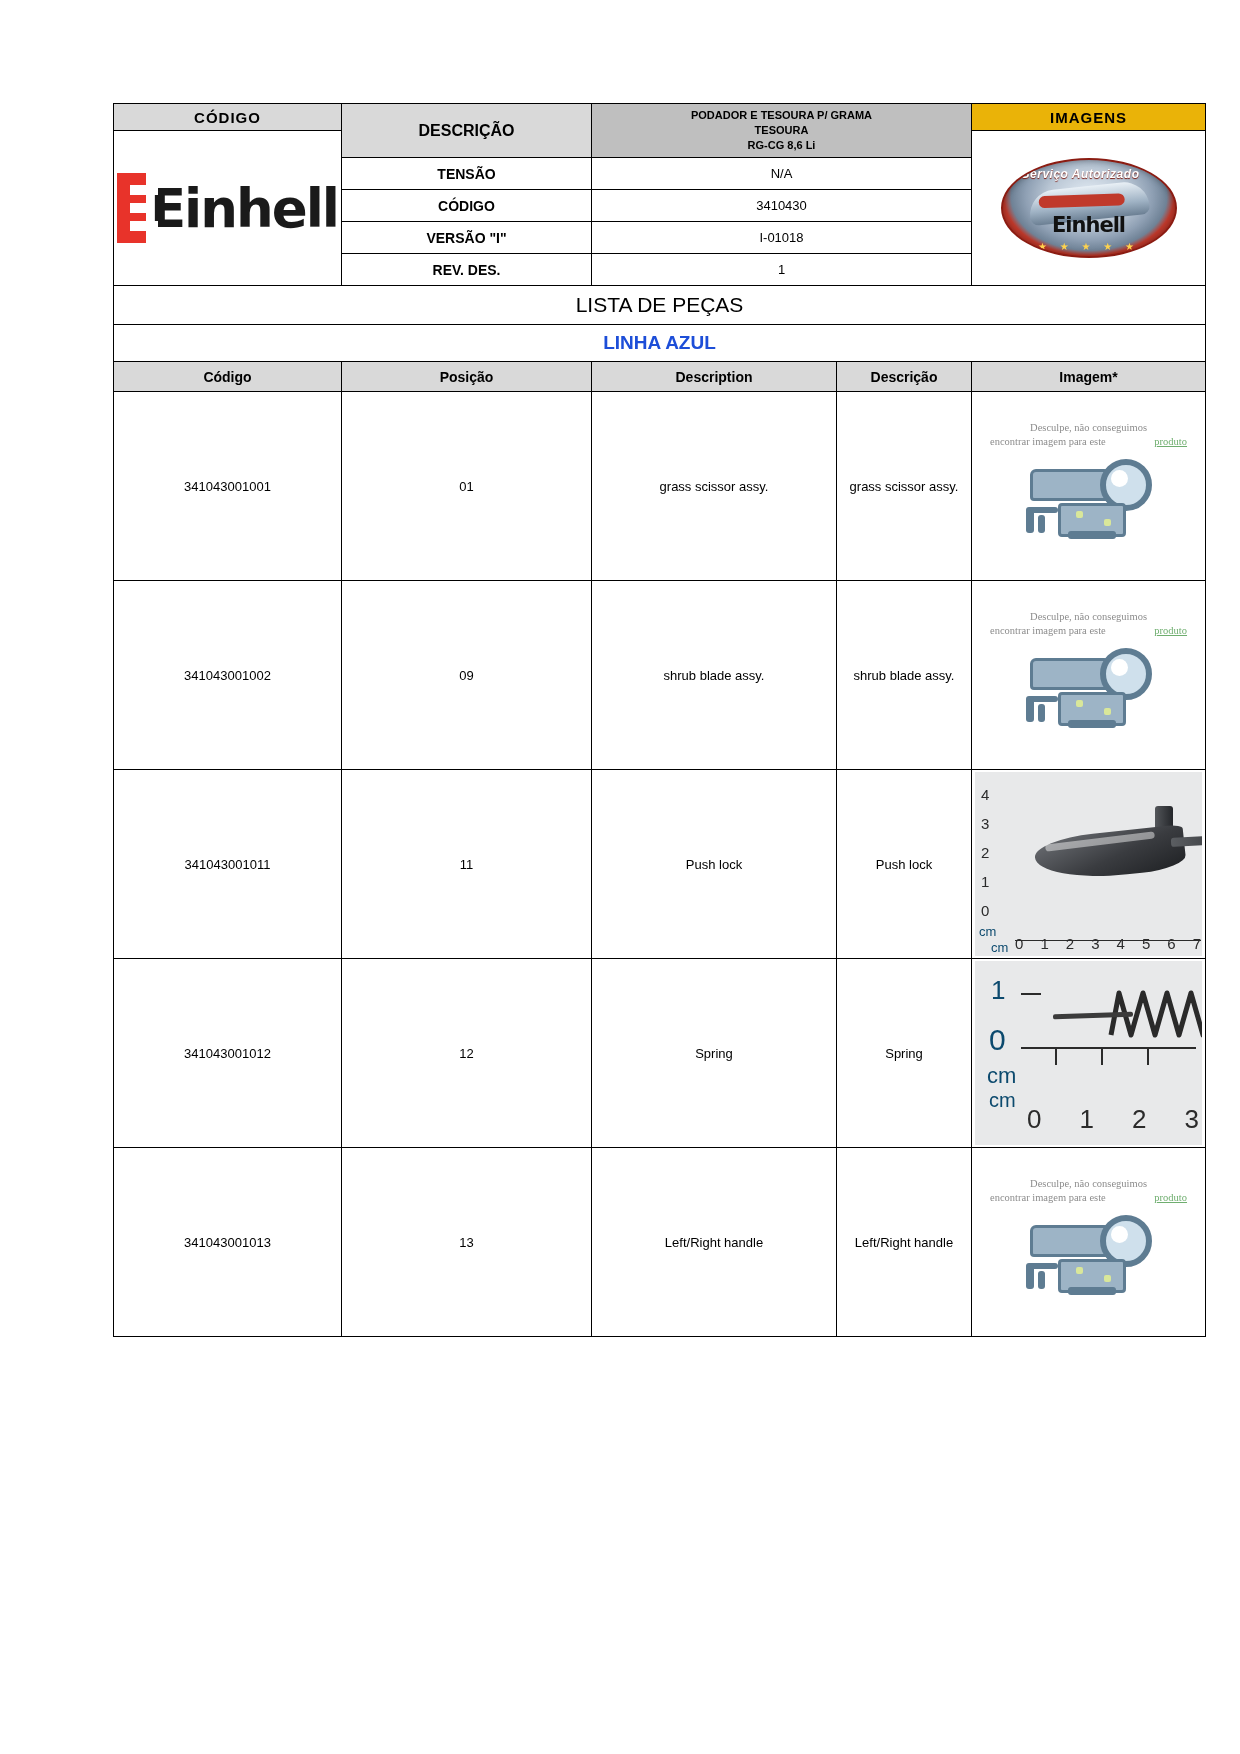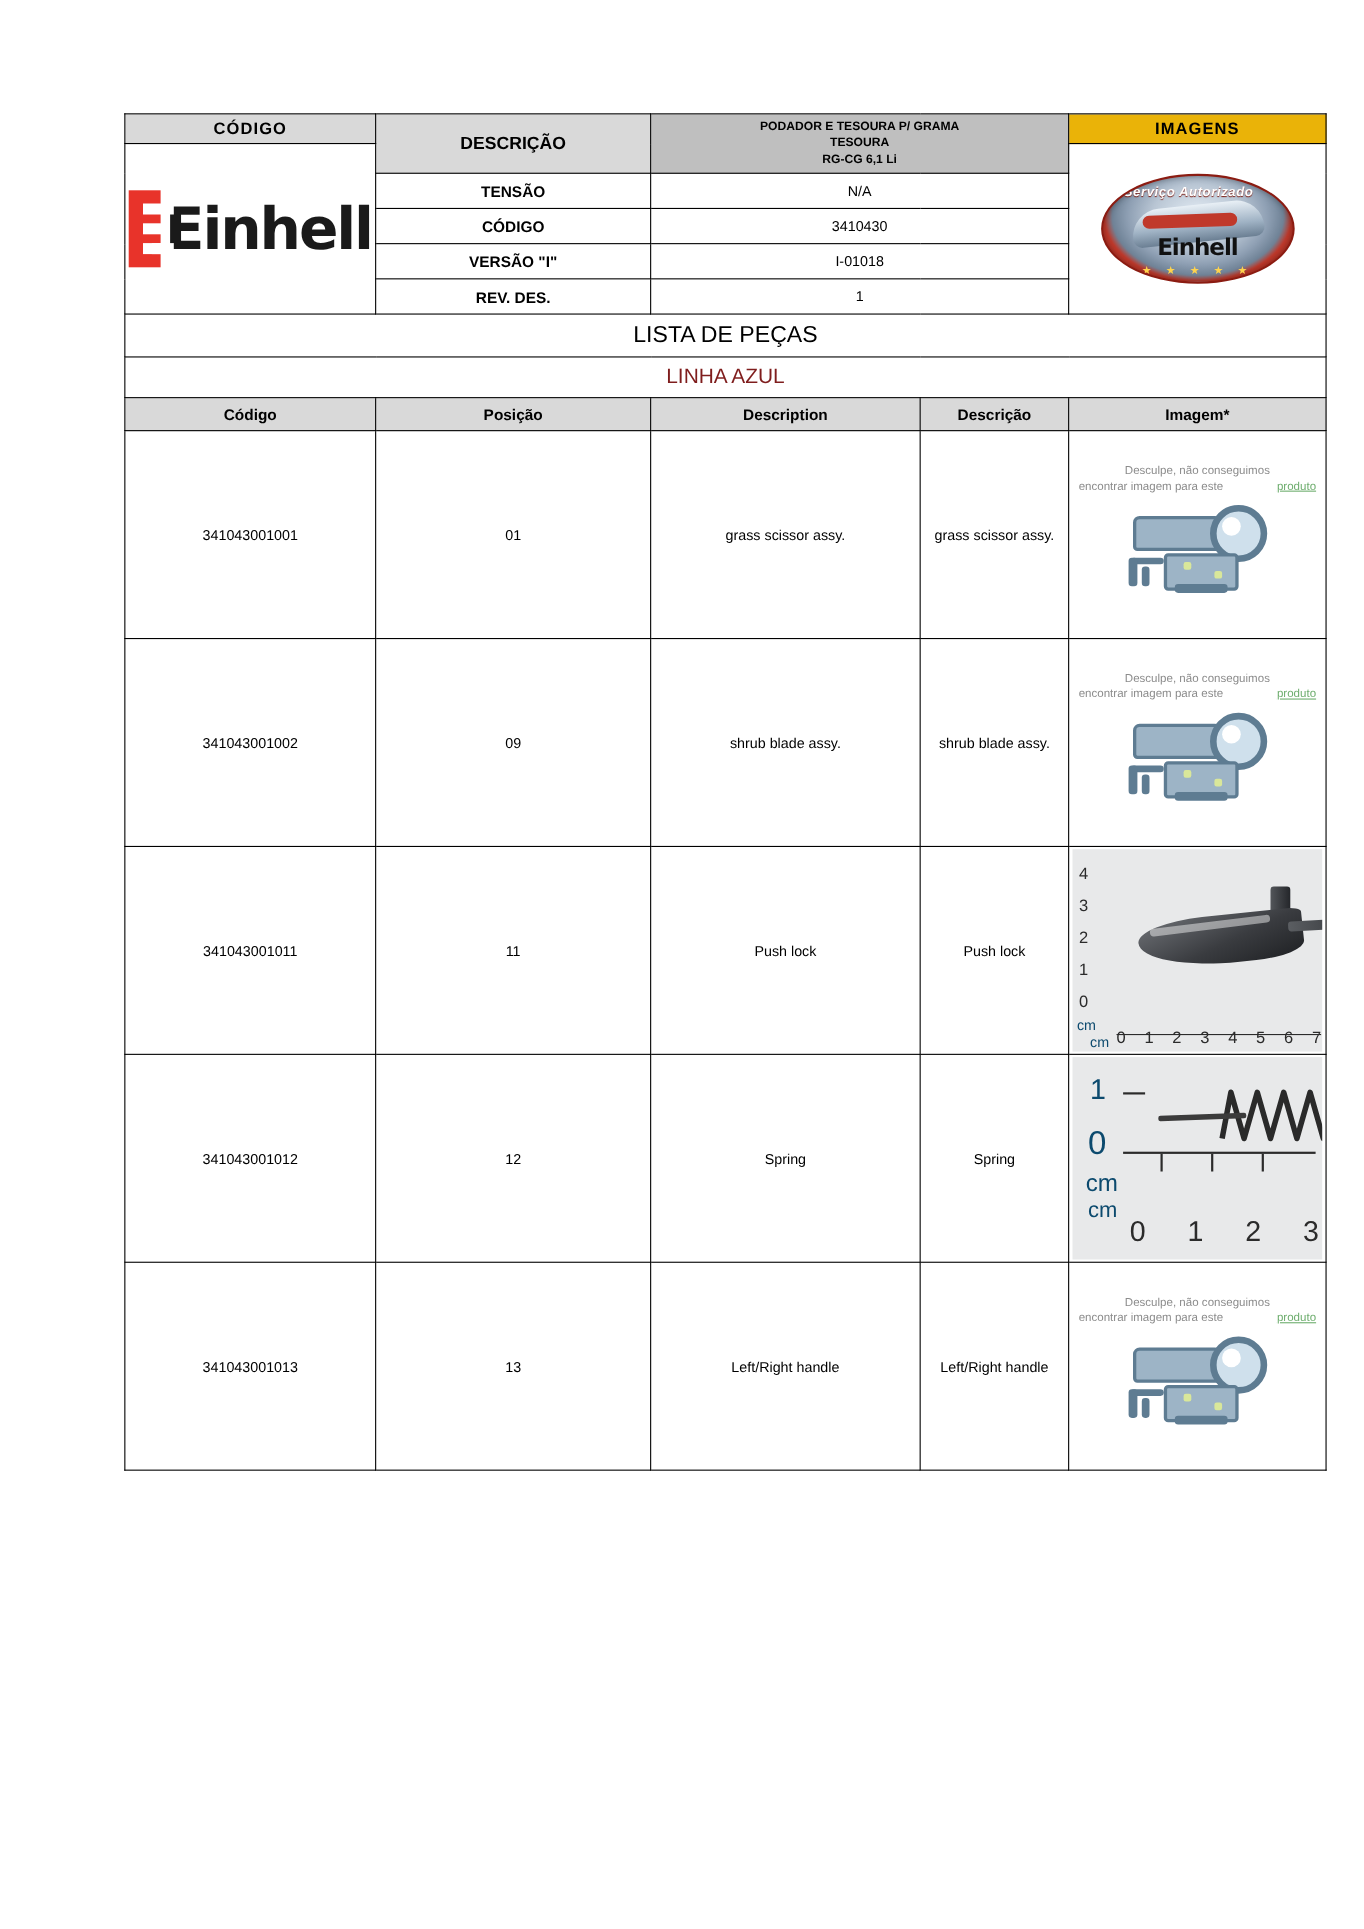--- a/index.html
+++ b/index.html
@@ -188,22 +188,22 @@
     letter-spacing: 5px;
   }
   
   .lista-titulo {
     font-size: 21px;
     height: 34px;
     font-weight: normal;
   }
   .linha-azul {
     font-size: 19px;
-    font-weight: normal;
-    color: #7f1d1d;
+    font-weight: bold;
+    color: #1d4ed8;
     height: 32px;
   }
   
   .col-hdr {
     background: #d9d9d9;
     font-weight: bold;
     font-size: 14px;
     height: 25px;
   }
   .part-cell {
@@ -216,20 +216,21 @@
   }
   
   .ph {
     width: 100%;
     height: 100%;
     display: flex;
     flex-direction: column;
     align-items: center;
     justify-content: center;
     gap: 6px;
+    font-family: Liberation Serif, serif;
   }
   .ph-text {
     font-size: 10.5px;
     color: #8c8c8c;
     text-align: center;
     line-height: 1.35;
     width: 230px;
   }
   .ph-text u { color: #6fae6f; padding-left: 46px; }
   .ph-art { width: 150px; height: 96px; position: relative; }
@@ -402,21 +403,21 @@
       <col style="width:234px">
     </colgroup>
 
     <tbody>
         <tr>
       <td class="hdr-codigo">CÓDIGO</td>
       <td class="hdr-descricao" rowspan="2">DESCRIÇÃO</td>
       <td class="hdr-product" colspan="2" rowspan="2">
         <div>PODADOR E TESOURA P/ GRAMA</div>
         <div>TESOURA</div>
-        <div>RG-CG 6,1 Li</div>
+        <div>RG-CG 8,6 Li</div>
       </td>
       <td class="hdr-imagens">IMAGENS</td>
     </tr>
 
     <tr>
       <td class="logo-cell" rowspan="5">
         <div class="einhell-logo">
           <span class="einhell-mark"></span>
           <span class="einhell-word">Einhell</span>
         </div>

